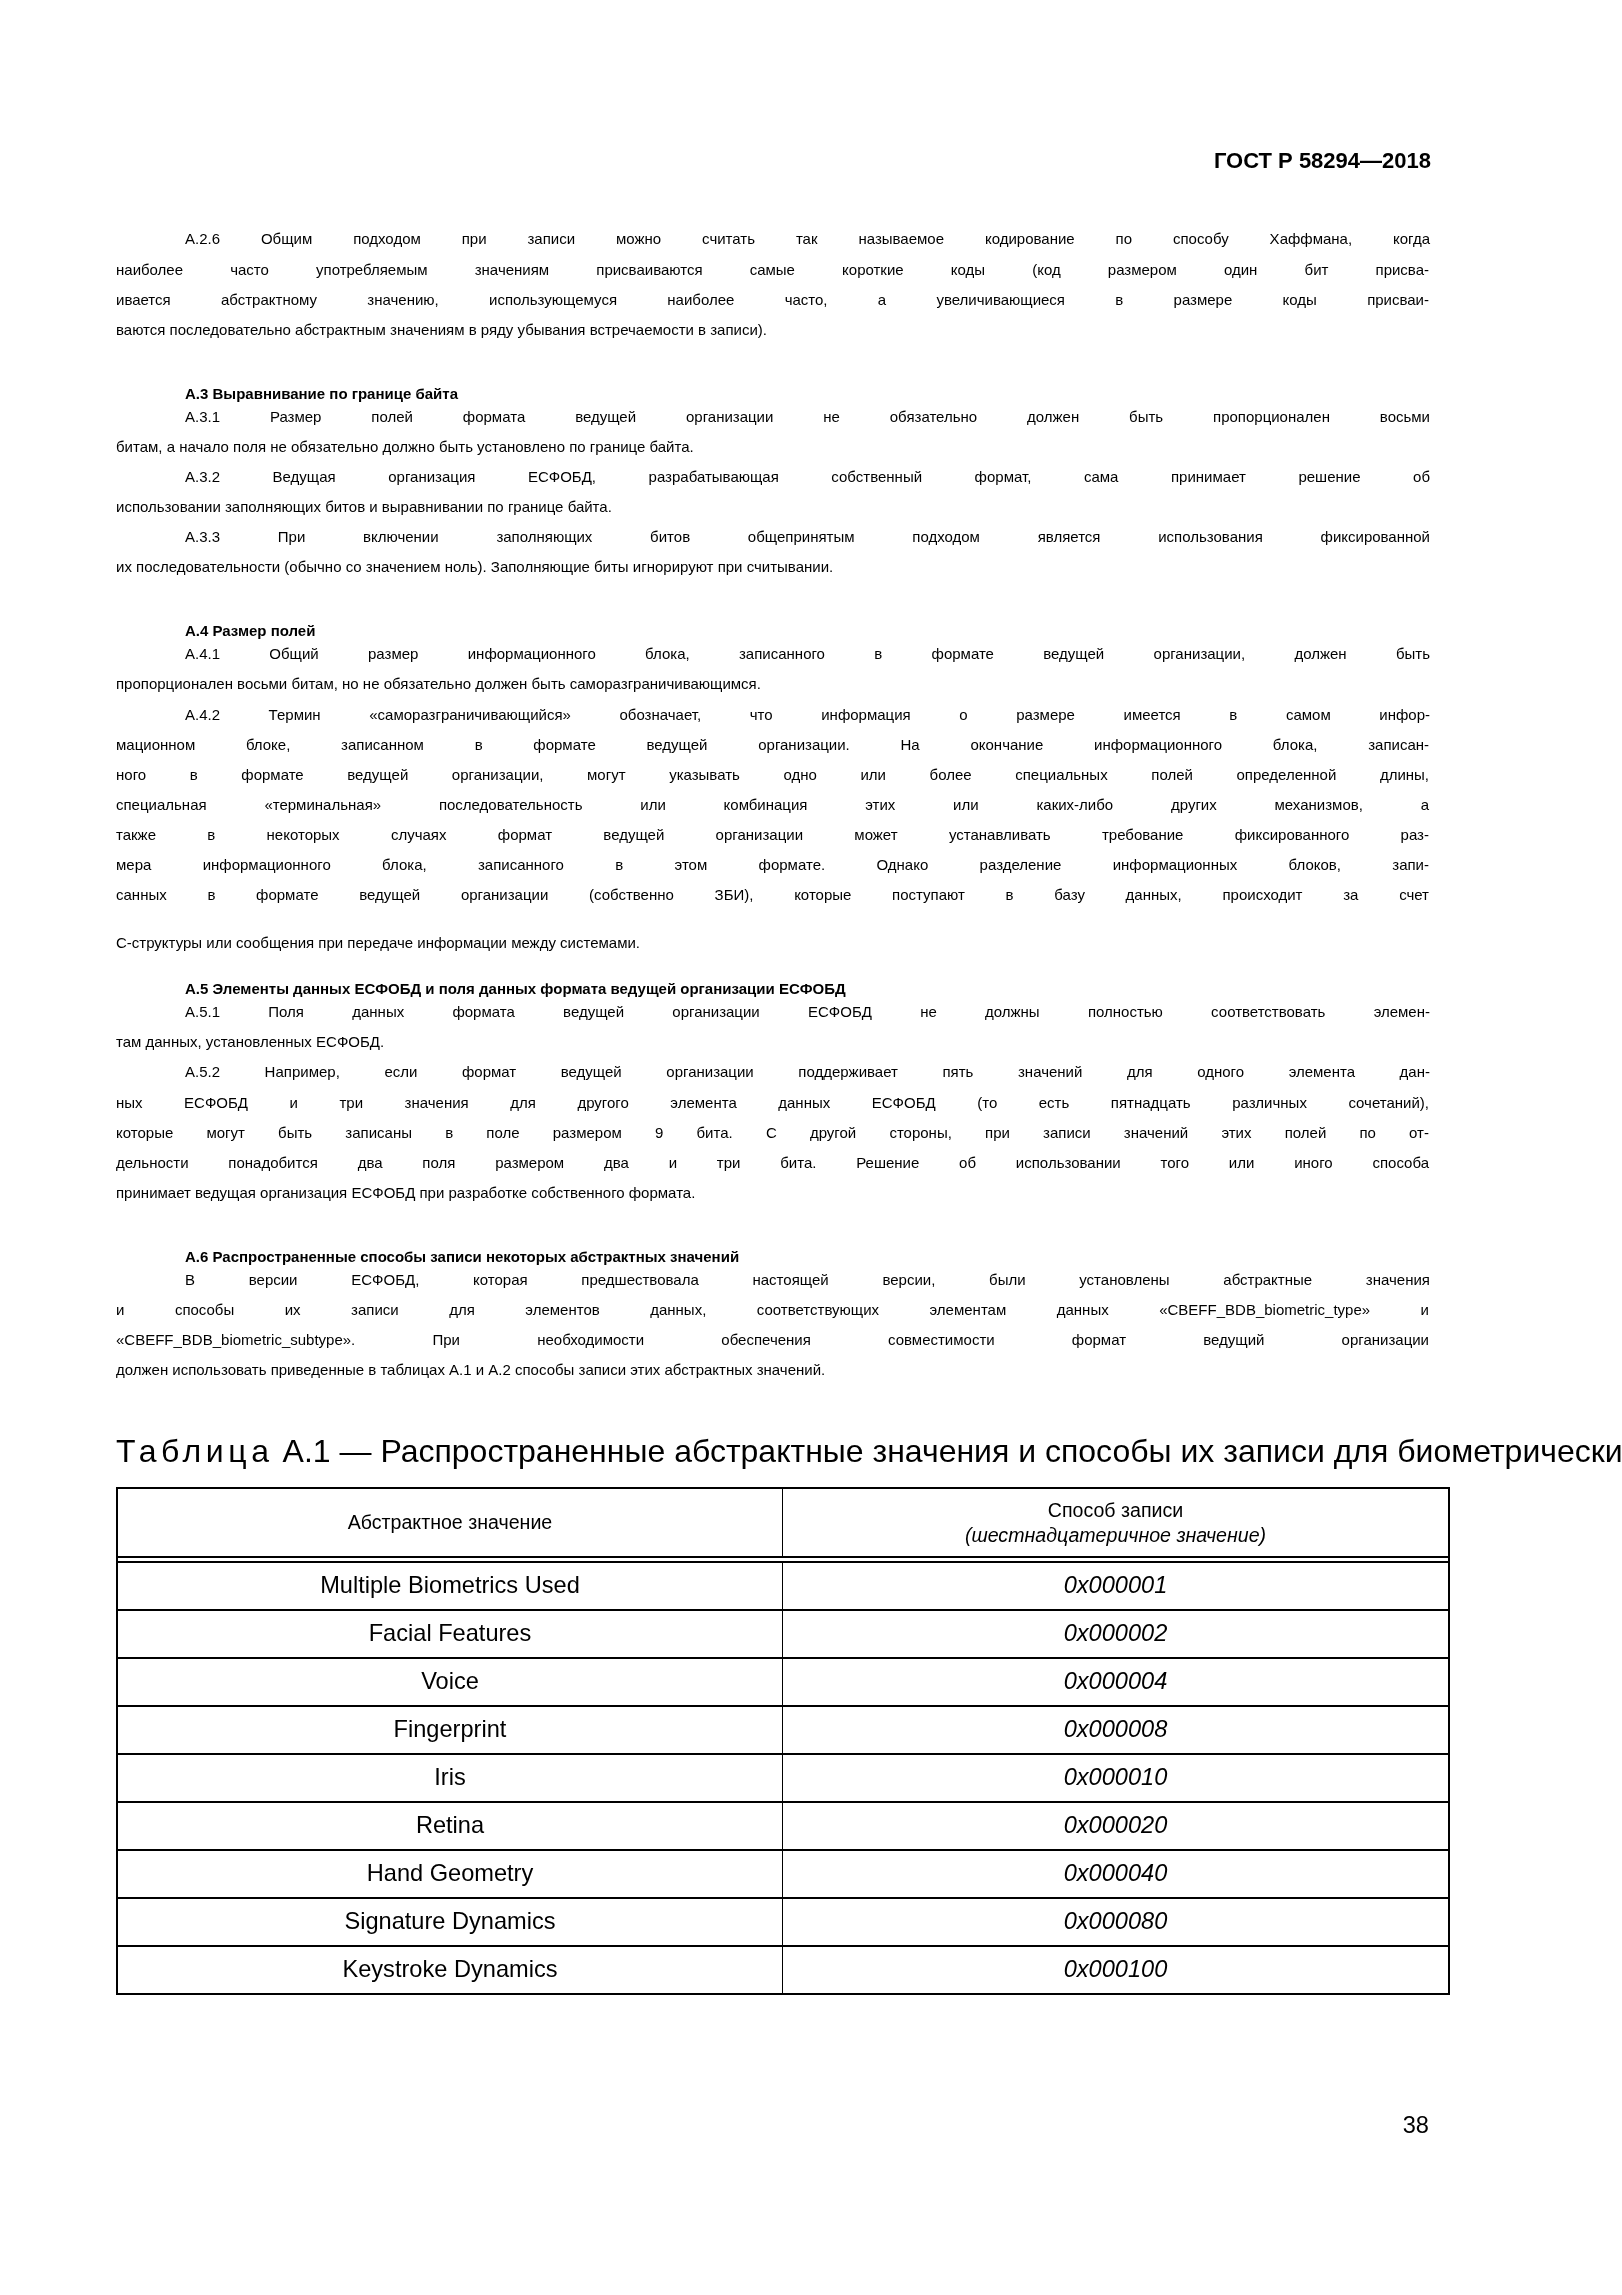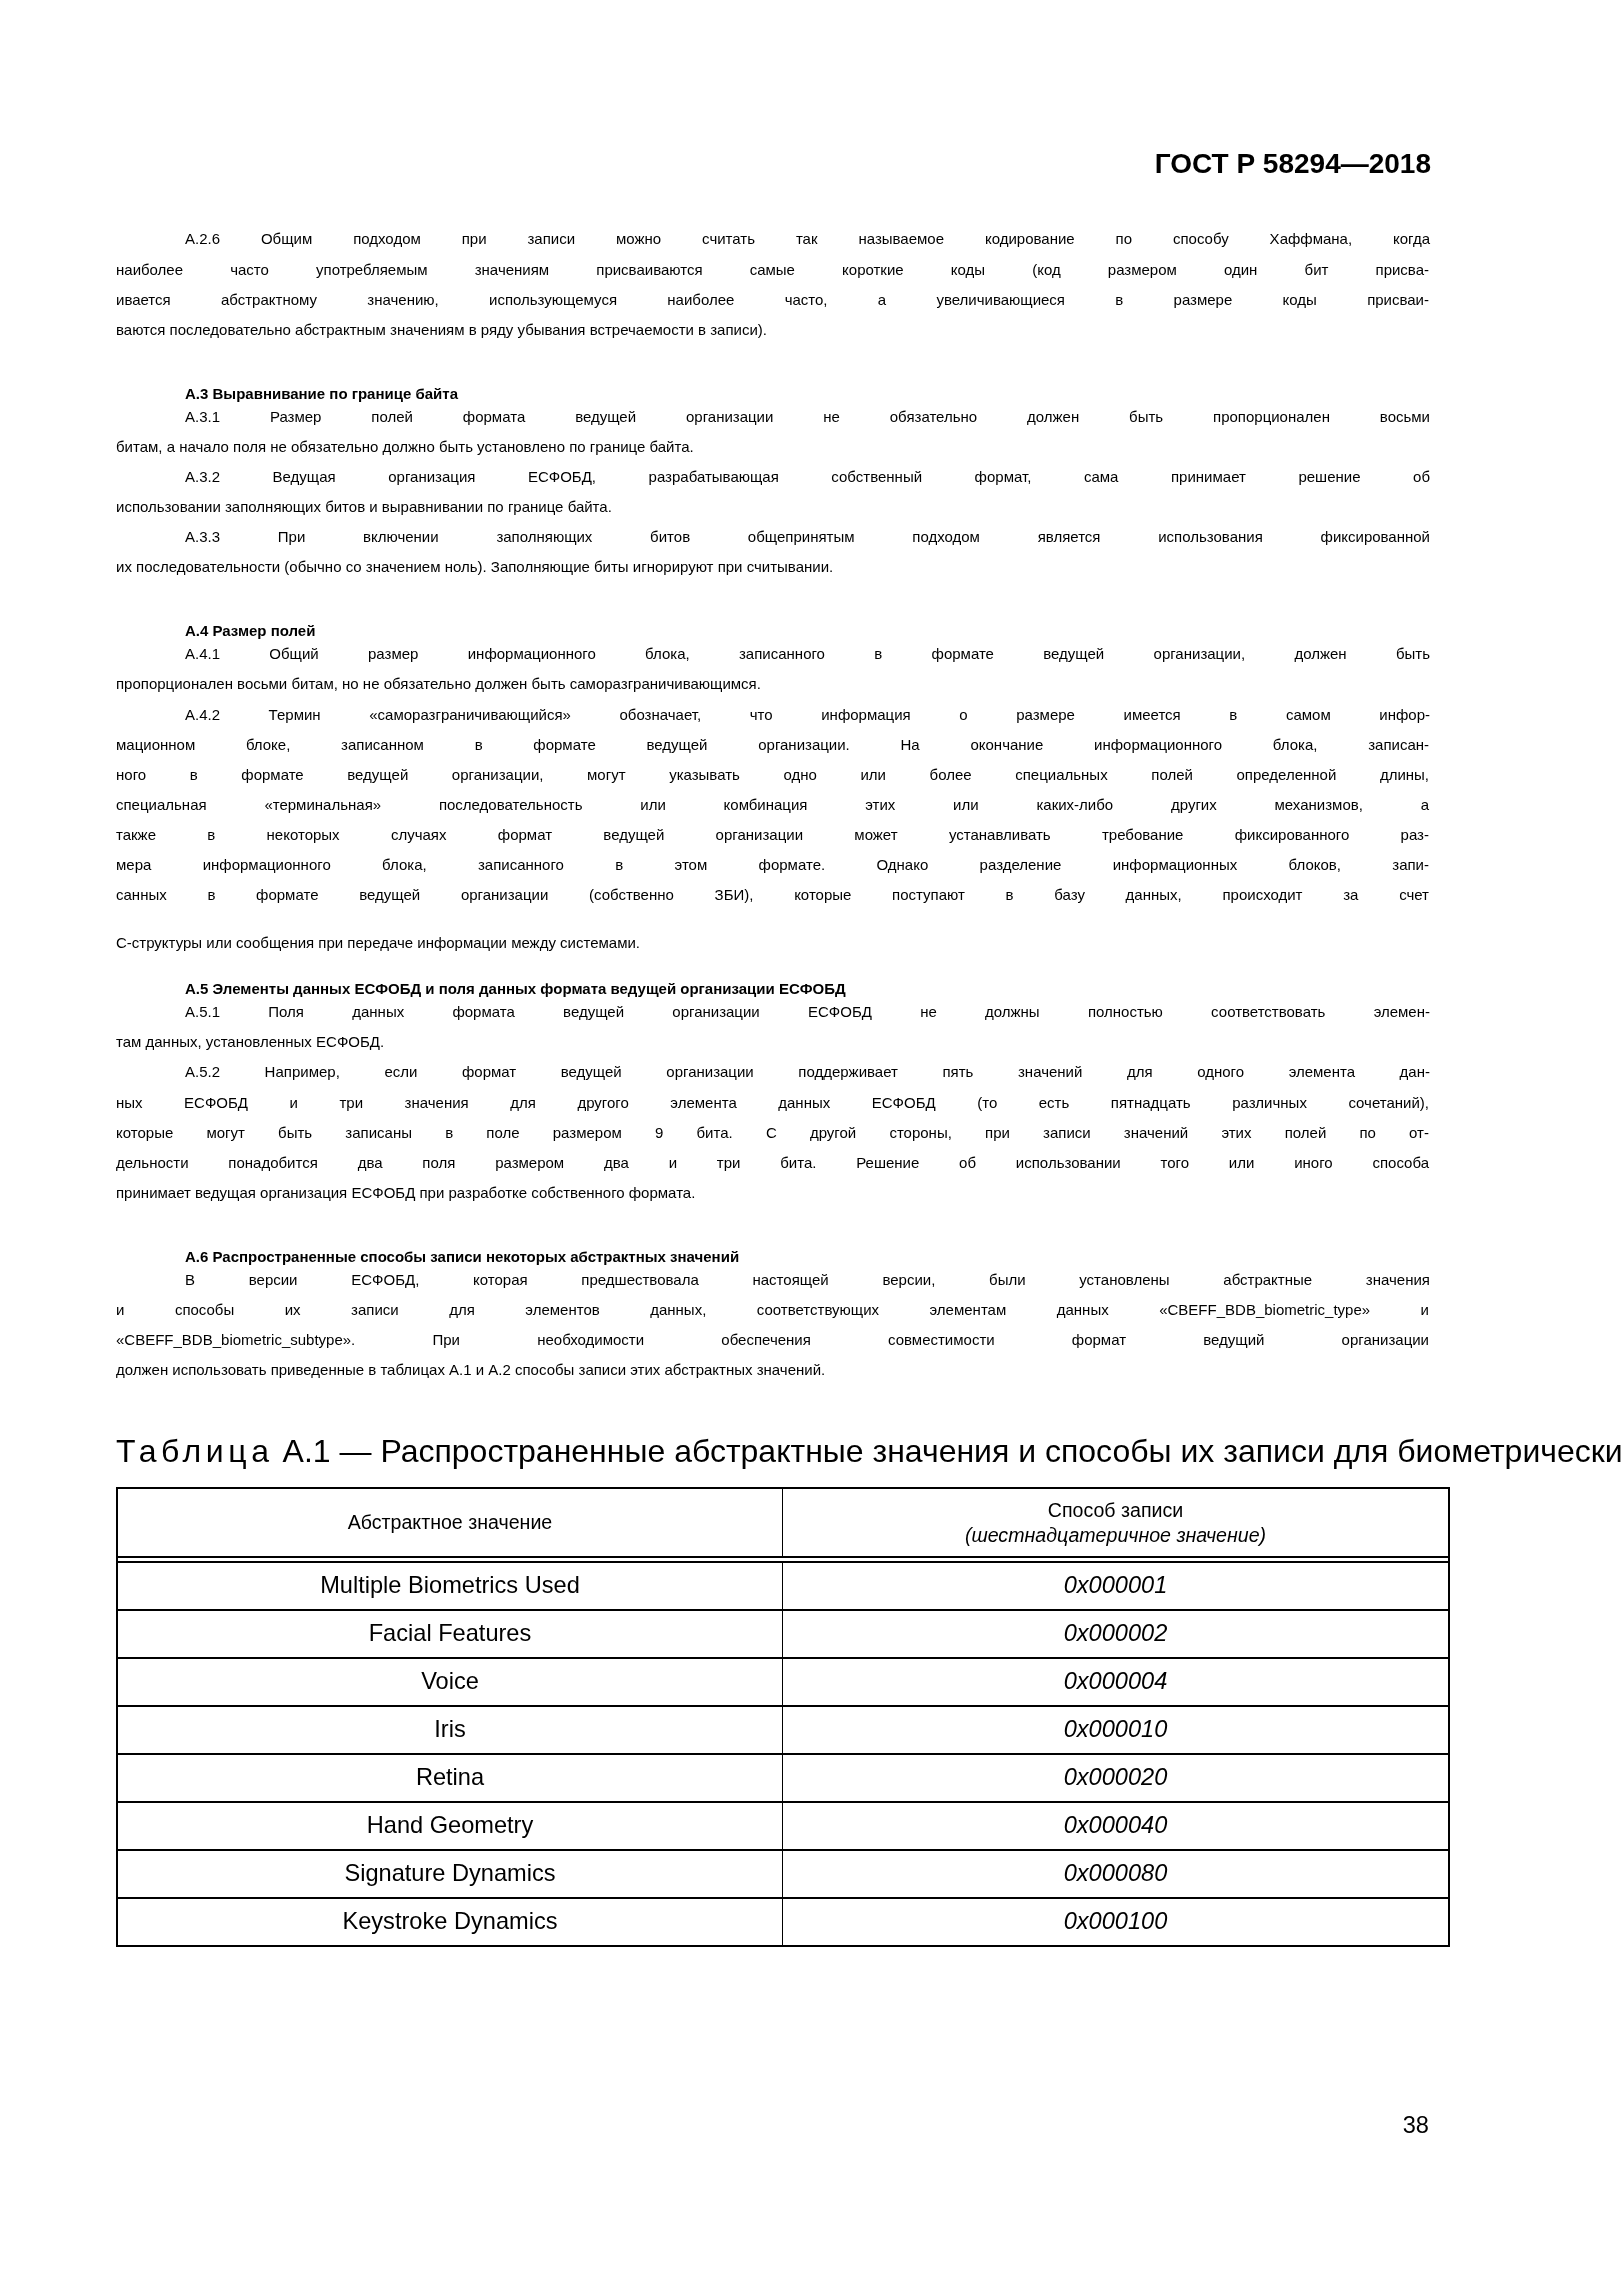--- a/index.html
+++ b/index.html
@@ -1,18 +1,18 @@
 <!DOCTYPE html>
 <html style="font-size:10.5px"><head>
 <meta charset="utf-8">
 <style>
   html, body { margin: 0; padding: 0; background: #ffffff; }
   body { width: 1623px; height: 2295px; position: relative; overflow: hidden;
          font-family: "Liberation Sans", sans-serif; color: #000; }
-  .hdr { position: absolute; top: 148px; right: 192px; font-size: 28px; font-weight: bold; letter-spacing: 0px; }
+  .hdr { position: absolute; top: 148px; right: 192px; font-size: 22px; font-weight: bold; letter-spacing: 0px; }
   .ln { position: absolute; left: 116px; width: 1313px; font-size: 15px; line-height: 30px; height: 30px;
         white-space: nowrap; text-align: justify; text-align-last: justify; }
   .ln.ind { left: 185px; width: 1245px; }
   .ln.last { text-align-last: left; }
   .ln.bold { font-weight: bold; text-align-last: left; margin-top: 20px; }
   .caption { position: absolute; left: 116px; top: 1436px; font-size: 32px; line-height: 30px; white-space: nowrap; }
   .caption .sp { letter-spacing: 4.6px; }
   table.t { position: absolute; left: 116px; top: 1487px; width: 1334px; border-collapse: collapse; font-size: 23.6px; }
   table.t td, table.t th { border: 1.3px solid #000; text-align: center; vertical-align: middle; padding: 0; font-weight: normal; }
   table.t { border: 2.6px solid #000; }
@@ -98,20 +98,24 @@
     </tr>
     <tr class="row">
       <td>Facial Features</td>
       <td class="code">0x000002</td>
     </tr>
     <tr class="row">
       <td>Voice</td>
       <td class="code">0x000004</td>
     </tr>
     <tr class="row">
+      <td>Fingerprint</td>
+      <td class="code">0x000008</td>
+    </tr>
+    <tr class="row">
       <td>Iris</td>
       <td class="code">0x000010</td>
     </tr>
     <tr class="row">
       <td>Retina</td>
       <td class="code">0x000020</td>
     </tr>
     <tr class="row">
       <td>Hand Geometry</td>
       <td class="code">0x000040</td>

